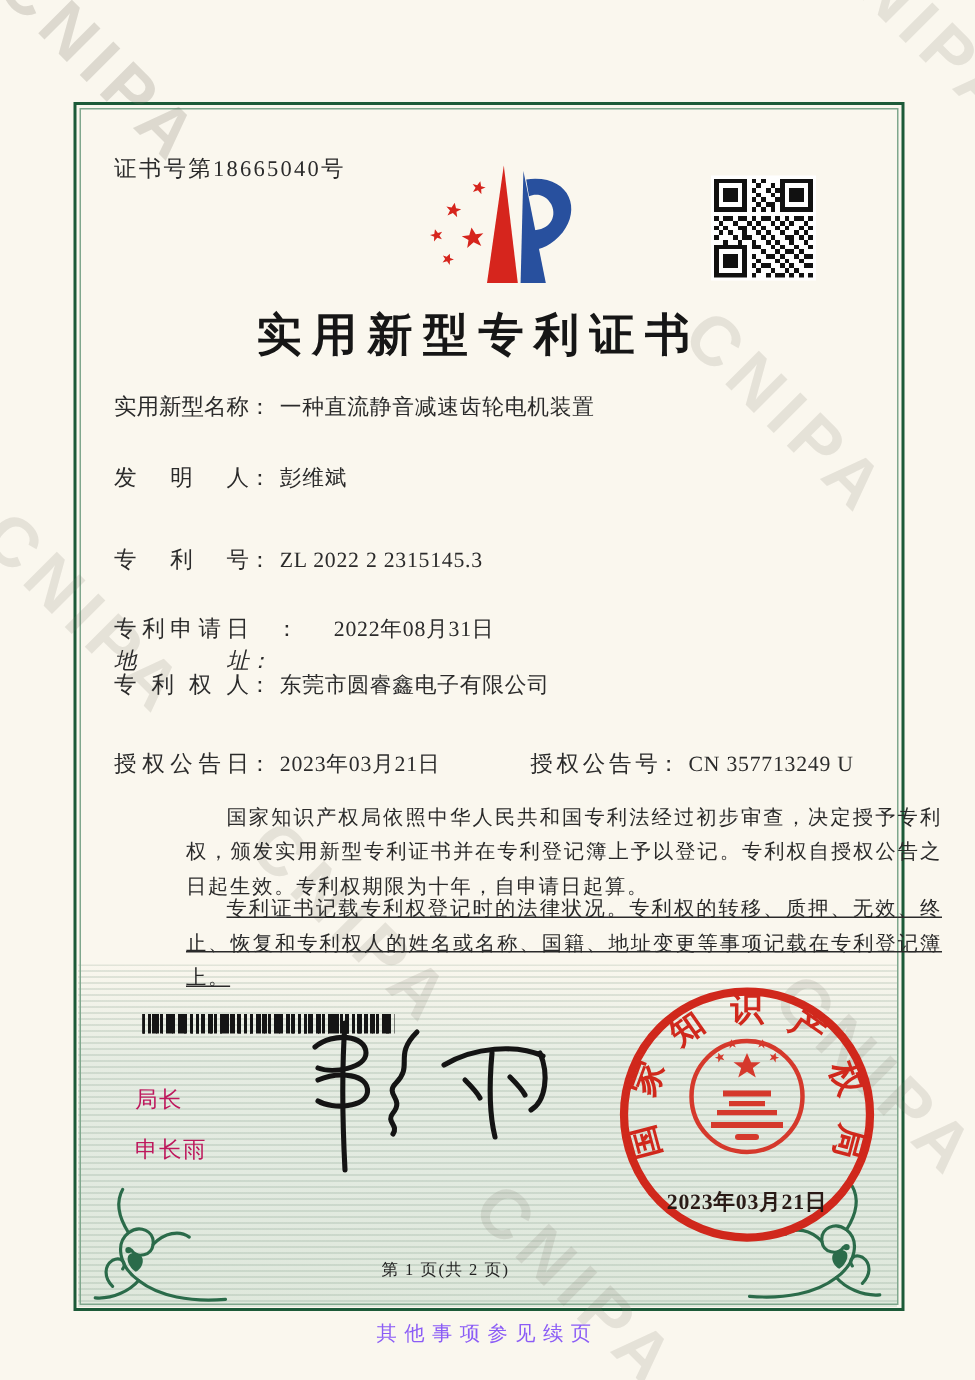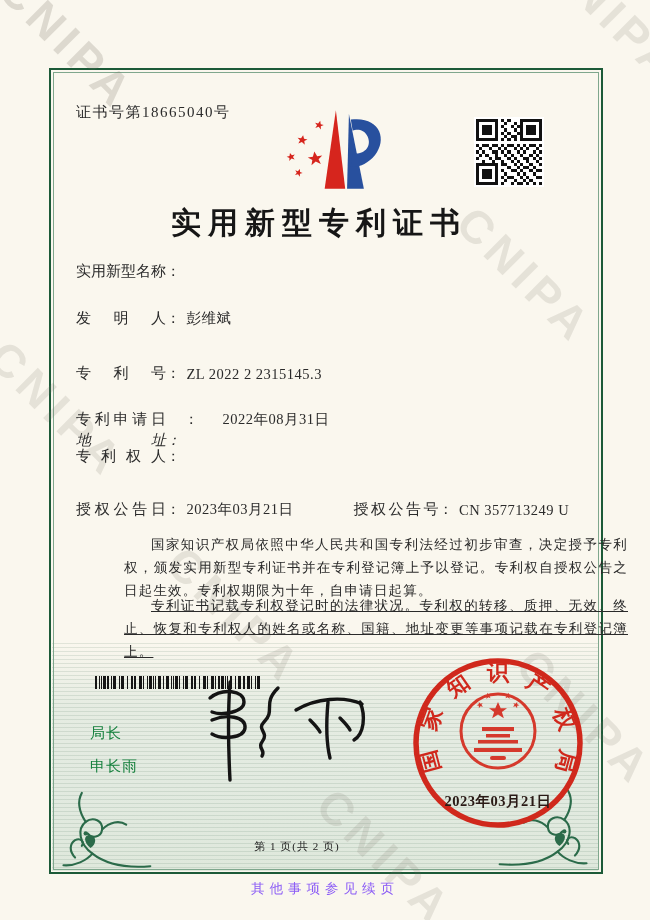--- a/index.html
+++ b/index.html
@@ -59,21 +59,21 @@
   .barcode{
     position:absolute;left:95px;top:676px;width:168px;height:13px;z-index:5;
     background-image:
       repeating-linear-gradient(90deg,#151515 0 1.5px,transparent 1.5px 4px),
       repeating-linear-gradient(90deg,#151515 0 1px,transparent 1px 6.5px),
       repeating-linear-gradient(90deg,#151515 0 2px,transparent 2px 9px);
   }
   .director-title,.director-name{
     position:absolute;left:90px;z-index:5;
     font-family:"Liberation Sans","DejaVu Sans",sans-serif;
-    font-size:15px;color:#15803d;letter-spacing:1px;
+    font-size:15px;color:#be185d;letter-spacing:1px;
   }
   .director-title{top:724px;}
   .director-name{top:757px;text-align:right;}
   .signature{position:absolute;left:192px;top:676px;width:180px;height:108px;z-index:6;}
   .seal{position:absolute;left:408px;top:653px;width:180px;height:180px;z-index:7;}
   .seal text{font-family:"Liberation Serif","DejaVu Serif",serif;font-weight:bold;}
   .page-indicator{
     position:absolute;left:51px;top:839px;width:492px;z-index:5;
     text-align:center;font-size:11px;letter-spacing:1px;color:#222;
   }
@@ -156,39 +156,41 @@
       <rect x="2" y="16" width="3" height="3"></rect>
     <path d="M8,0h1v1h-1z M10,0h1v1h-1z M9,1h1v1h-1z M12,1h1v1h-1z M8,2h1v1h-1z M11,2h1v1h-1z M13,2h1v1h-1z M9,3h1v1h-1z M12,3h1v1h-1z M8,4h1v1h-1z M10,4h1v1h-1z M13,4h1v1h-1z M9,5h1v1h-1z M11,5h1v1h-1z M12,5h1v1h-1z M8,6h1v1h-1z M10,6h1v1h-1z M12,6h1v1h-1z M6,8h1v1h-1z M6,10h1v1h-1z M6,12h1v1h-1z M0,8h1v1h-1z M2,8h2v1h-2z M5,8h1v1h-1z M8,8h1v1h-1z M10,8h2v1h-2z M13,8h1v1h-1z M15,8h1v1h-1z M17,8h2v1h-2z M20,8h1v1h-1z M1,9h1v1h-1z M4,9h1v1h-1z M7,9h1v1h-1z M9,9h1v1h-1z M12,9h1v1h-1z M14,9h1v1h-1z M16,9h1v1h-1z M19,9h1v1h-1z M0,10h1v1h-1z M2,10h1v1h-1z M5,10h1v1h-1z M8,10h1v1h-1z M10,10h1v1h-1z M13,10h1v1h-1z M15,10h1v1h-1z M18,10h1v1h-1z M20,10h1v1h-1z M1,11h1v1h-1z M3,11h1v1h-1z M6,11h1v1h-1z M9,11h1v1h-1z M11,11h1v1h-1z M14,11h1v1h-1z M17,11h1v1h-1z M19,11h1v1h-1z M0,12h1v1h-1z M4,12h1v1h-1z M7,12h1v1h-1z M10,12h1v1h-1z M12,12h1v1h-1z M15,12h2v1h-2z M18,12h1v1h-1z M20,12h1v1h-1z M2,13h1v1h-1z M5,13h1v1h-1z M8,13h1v1h-1z M11,13h1v1h-1z M13,13h1v1h-1z M16,13h1v1h-1z M19,13h1v1h-1z M8,14h2v1h-2z M12,14h1v1h-1z M14,14h1v1h-1z M17,14h1v1h-1z M20,14h1v1h-1z M10,15h1v1h-1z M13,15h1v1h-1z M15,15h2v1h-2z M18,15h1v1h-1z M8,16h1v1h-1z M11,16h2v1h-2z M14,16h1v1h-1z M17,16h1v1h-1z M19,16h2v1h-2z M9,17h1v1h-1z M13,17h1v1h-1z M15,17h1v1h-1z M18,17h1v1h-1z M8,18h1v1h-1z M10,18h2v1h-2z M14,18h1v1h-1z M16,18h1v1h-1z M19,18h2v1h-2z M9,19h1v1h-1z M12,19h1v1h-1z M15,19h1v1h-1z M17,19h1v1h-1z M8,20h1v1h-1z M11,20h1v1h-1z M13,20h2v1h-2z M16,20h1v1h-1z M18,20h1v1h-1z M20,20h1v1h-1z"></path>
   </g>
 </svg>
 
 <div class="title">实用新型专利证书</div>
 
 <div class="row" style="top:262px;">
   <span class="flabel">实用新型名称</span>
     <span class="colon">：</span>
+    <span class="fvalue">一种直流静音减速齿轮电机装置</span>
 </div>
 <div class="row" style="top:309px;">
   <span class="flabel">发明人</span>
     <span class="colon">：</span>
     <span class="fvalue">彭维斌</span>
 </div>
 <div class="row" style="top:364px;">
   <span class="flabel">专利号</span>
     <span class="colon">：</span>
     <span class="fvalue">ZL 2022 2 2315145.3</span>
 </div>
 <div class="row" style="top:410px;gap:18px;">
   <span class="flabel">专利申请日</span>
     <span class="colon">：</span>
     <span class="fvalue">2022年08月31日</span>
 </div>
 <div class="row" style="top:424px;margin-top:23px;">
   <span class="flabel">专利权人</span>
     <span class="colon">：</span>
+    <span class="fvalue">东莞市圆睿鑫电子有限公司</span>
 </div>
 <div class="row" style="top:431px;font-style:italic;">
   <span class="flabel">地址</span>
     <span class="colon">：</span>
 </div>
 <div class="row" style="top:500px;">
   <span class="flabel">授权公告日</span>
     <span class="colon">：</span>
     <span class="fvalue">2023年03月21日</span>
   <span class="grant-gap"></span>

